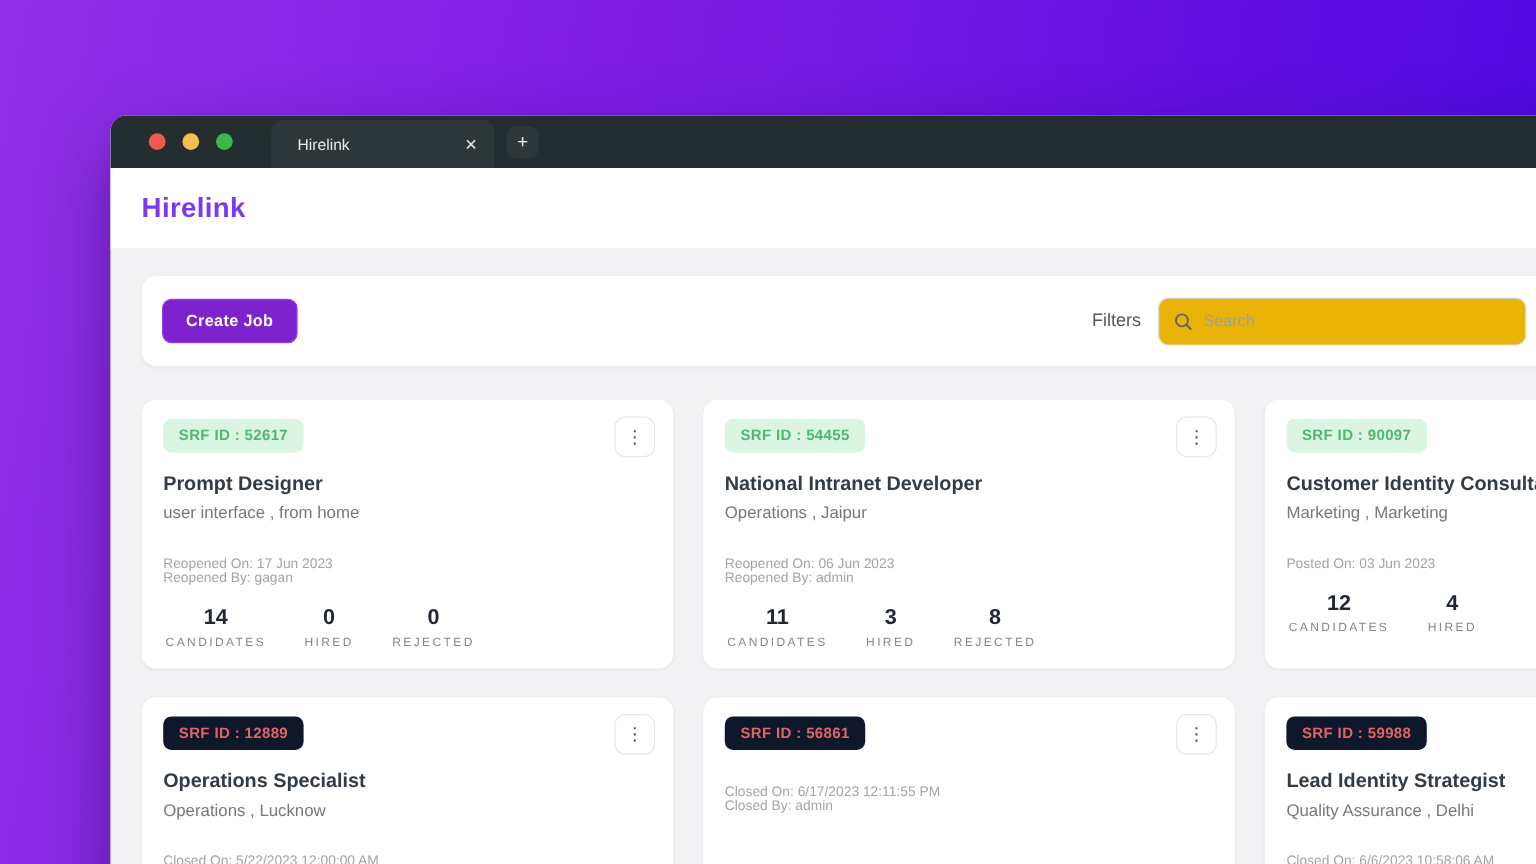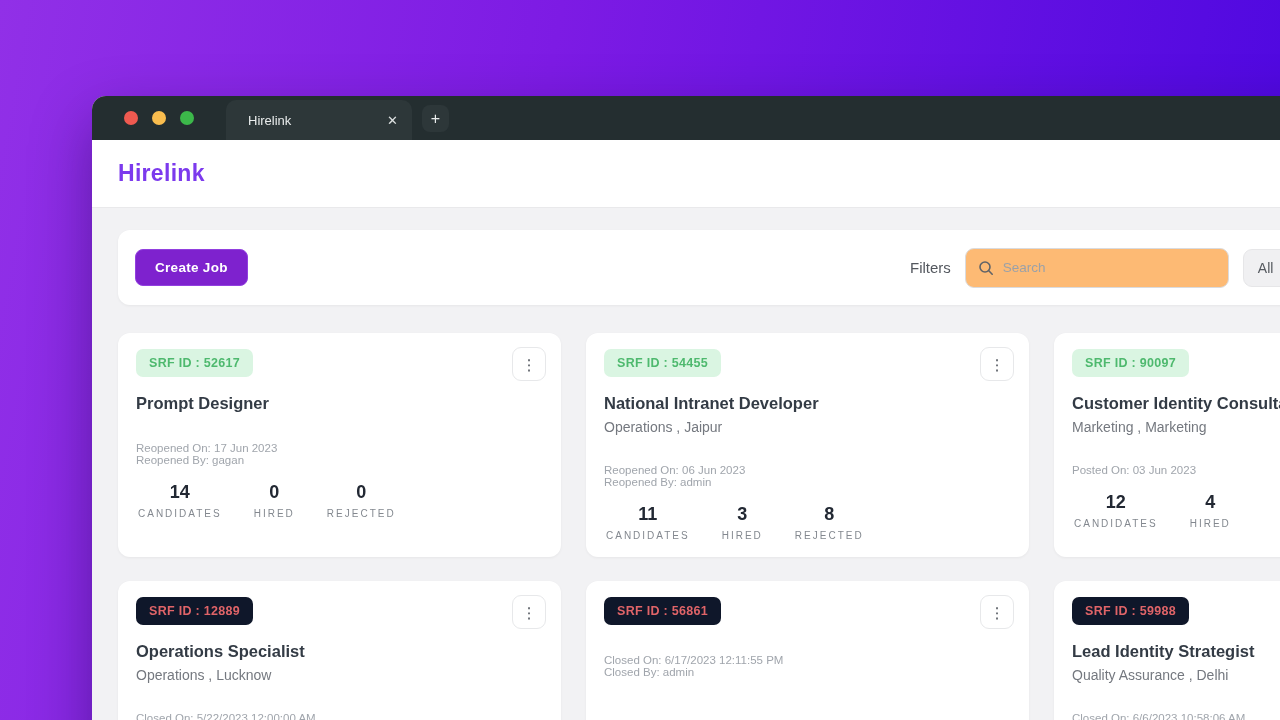--- a/index.html
+++ b/index.html
@@ -42,22 +42,22 @@
     width:1288px; box-shadow:0 1px 3px rgba(0,0,0,.05); }
   .create-job {
     position:absolute; left:17px; top:19px; height:37px; padding:0 19px;
     background:#7e22ce; border:1px solid #9240df; border-radius:8px;
     color:#fff; font-size:13.5px; font-weight:bold; letter-spacing:.3px;
     display:flex; align-items:center; cursor:pointer; font-family:inherit;text-align:right;
   }
   .right-cluster { position:absolute; left:792px; top:50%; transform:translateY(-50%);
     display:flex; align-items:center; }
   .filters-label { color:#53575e; font-size:15px; margin-right:14px; cursor:pointer; }
-  .search-box { width:264px; height:40px; border:1px solid #dadbde; border-radius:9px;
-    background:#fdba74; display:flex; align-items:center; padding:0 12px; gap:9px; }
+  .search-box { width:307px; height:40px; border:1px solid #dadbde; border-radius:9px;
+    background:#eab308; display:flex; align-items:center; padding:0 12px; gap:9px; }
   .search-box svg { flex:0 0 auto; }
   .search-box input { border:none; outline:none; flex:1; font-size:13.5px;
     color:#333; font-family:inherit; background:transparent; }
   .search-box input::placeholder { color:#9ba1a8; }
   .all-select { margin-left:14px; height:38px; width:150px; background:#f0f0f2;
     border:1px solid #e6e6e8; border-radius:9px; display:flex; align-items:center;
     padding:0 14px; color:#55595f; font-size:14px; cursor:pointer; }
   
   .grid { margin-top:28px; display:grid; grid-template-columns:repeat(3,443px);
     gap:24px 25px; width:1379px; }
@@ -116,21 +116,21 @@
           </svg>
           <input type="text" placeholder="Search" style="">
         </div>
         <div class="all-select">
           <span>All</span>
         </div>
       </div>
     </div>
 
     <div class="grid" id="cards-grid">
-        <div class="card"><span class="badge green">SRF ID : 52617</span><div class="kebab">⋮</div><div class="card-title">Prompt Designer</div><div class="card-meta">
+        <div class="card"><span class="badge green">SRF ID : 52617</span><div class="kebab">⋮</div><div class="card-title">Prompt Designer</div><div class="card-dept">user interface , from home</div><div class="card-meta">
             <span>Reopened On: 17 Jun 2023</span>
             <span>Reopened By: gagan</span>
           </div><div class="stats">
             <div class="stat">
               <div class="stat-value">14</div>
               <div class="stat-label">CANDIDATES</div>
             </div>
             <div class="stat">
               <div class="stat-value">0</div>
               <div class="stat-label">HIRED</div>

